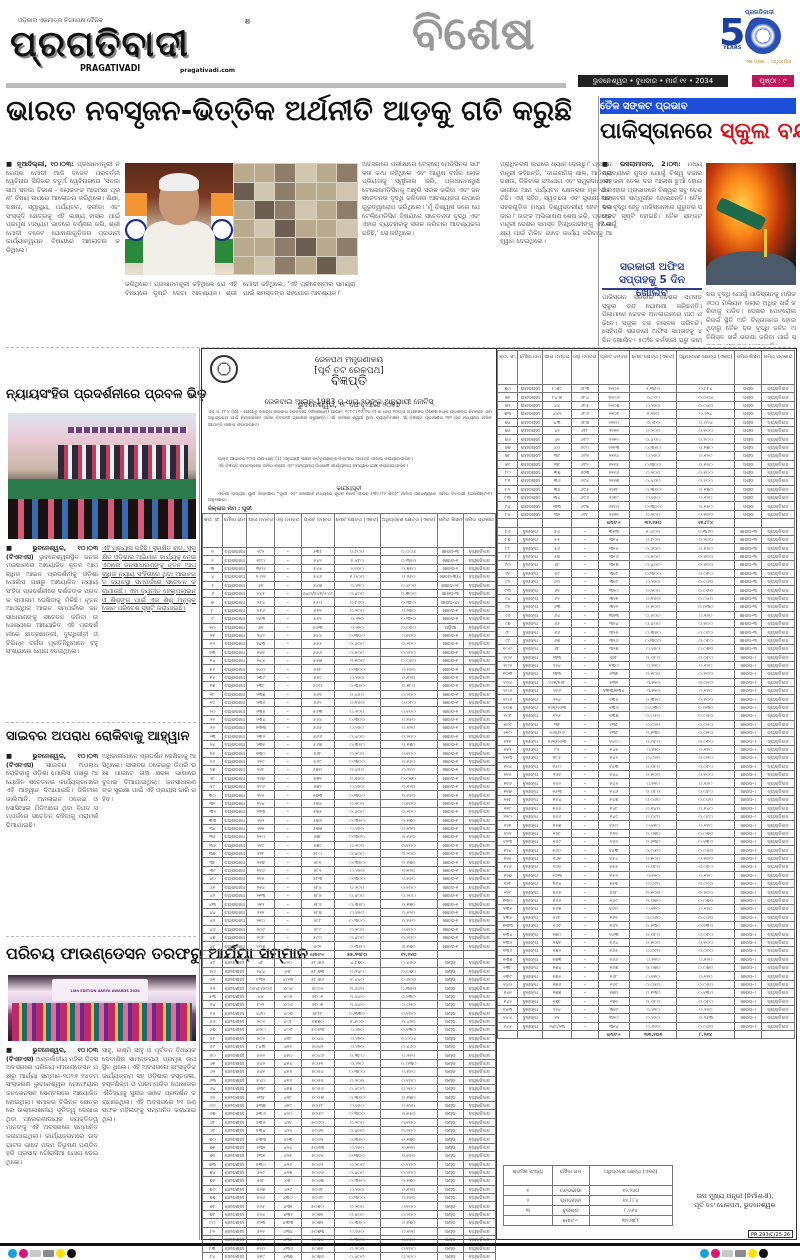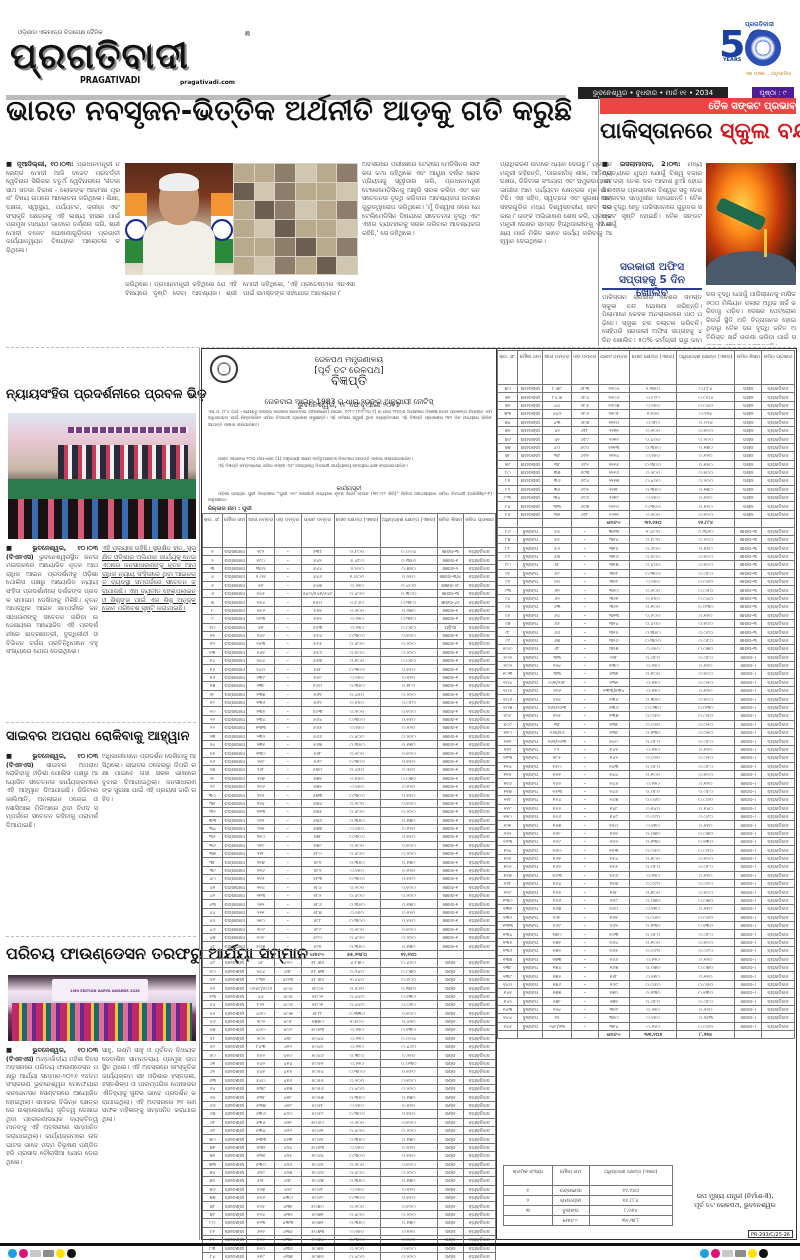--- a/index.html
+++ b/index.html
@@ -1,36 +1,36 @@
 <!DOCTYPE html>
 <html><head>
 <meta charset="utf-8">
 <style>
   * { box-sizing: border-box; margin: 0; padding: 0; }
   body { width: 800px; height: 1260px; background: #fff; font-family: "DejaVu Sans", sans-serif; color: #111; overflow: hidden; position: relative; }
-  .masthead { position: absolute; left: 0; top: 12px; width: 800px; height: 90px; }
+  .masthead { position: absolute; left: 0; top: 0; width: 800px; height: 90px; }
   .logo-tag { position: absolute; left: 18px; top: 16px; font-size: 6px; color: #333; }
   .logo { position: absolute; left: 10px; top: 22px; font-size: 36px; font-weight: bold; letter-spacing: 1px; color: #111; font-family: "DejaVu Serif", serif; text-shadow: 2px 2px 0 #888; }
   .logo-en { position: absolute; left: 80px; top: 64px; font-size: 8px; font-weight: bold; }
   .logo-url { position: absolute; left: 180px; top: 66px; font-size: 6px; font-weight: bold; }
   .logo-reg { position: absolute; left: 244px; top: 18px; font-size: 7px; }
   .section-title { position: absolute; left: 412px; top: 6px; font-size: 46px; font-weight: bold; color: #999; font-family: "DejaVu Sans", sans-serif; }
   .gray-bar { position: absolute; left: 6px; top: 83px; width: 560px; height: 5px; background: #bbb; }
   .date-box { position: absolute; left: 578px; top: 75px; width: 150px; height: 12px; background: #222; color: #fff; font-size: 7px; text-align: center; line-height: 12px; }
-  .page-box { position: absolute; left: 752px; top: 75px; width: 42px; height: 12px; background: #4c1d95; color: #fff; font-size: 7px; text-align: center; line-height: 12px; }
+  .page-box { position: absolute; left: 752px; top: 75px; width: 42px; height: 12px; background: #be185d; color: #fff; font-size: 7px; text-align: center; line-height: 12px; }
   .anniv { position: absolute; left: 715px; top: 8px; width: 80px; height: 60px; }
   .anniv-50 { position: absolute; left: 4px; top: 2px; font-size: 38px; font-weight: bold; color: #1a3fa0; font-family: "DejaVu Sans", sans-serif; }
   .anniv-seal { position: absolute; left: 30px; top: 10px; width: 36px; height: 36px; border-radius: 50%; border: 3px solid #2b4fb5; background: radial-gradient(circle, #fff 30%, #6b8be0 32%, #fff 45%, #2b4fb5 60%); }
   .anniv-label { position: absolute; left: 30px; top: 0; font-size: 6px; font-weight: bold; color: #1a3fa0; }
   .anniv-sub { position: absolute; left: 30px; top: 50px; font-size: 5px; color: #b36b00; }
   .anniv-years { position: absolute; left: 8px; top: 36px; font-size: 5px; font-weight: bold; color: #1a3fa0; }
 
   .headline-main { position: absolute; left: 6px; top: 94px; font-size: 28px; font-weight: bold; color: #111; white-space: nowrap; }
   .rule-v { position: absolute; width: 1px; background: #999; }
-  .side-kicker { position: absolute; left: 600px; top: 98px; width: 196px; height: 16px; background: #ef4444; color: #fff; font-size: 10px; text-align: right; line-height: 16px; font-weight: bold; }
+  .side-kicker { position: absolute; left: 600px; top: 98px; width: 196px; height: 16px; background: #1d4ed8; color: #fff; font-size: 10px; text-align: left; line-height: 16px; font-weight: bold; }
   .side-head { position: absolute; left: 600px; top: 118px; width: 196px; font-size: 22px; font-weight: bold; white-space: nowrap; }
   .side-head .red { color: #d6131a; }
 
   .col-text { position: absolute; font-size: 6.4px; line-height: 8.6px; color: #222; text-align: justify; overflow: hidden; }
   .col-text .dateline { font-weight: bold; }
   .fill { color: #444; word-break: break-all; }
 
   .photo { position: absolute; overflow: hidden; }
   .photo-modi { left: 125px; top: 163px; width: 108px; height: 112px; background: linear-gradient(180deg, #5a2a1a 0%, #7a3a22 30%, #c9b79c 60%, #e8e0d0 100%); }
   .photo-modi .face { position: absolute; left: 34px; top: 14px; width: 40px; height: 48px; border-radius: 45%; background: #c99a78; }
@@ -85,20 +85,21 @@
 </style>
 </head>
 <body>
 
 <header class="masthead">
   <div class="logo-tag">ଓଡ଼ିଶାର ଏକମାତ୍ର ନିରପେକ୍ଷ ଦୈନିକ</div>
   <div class="logo">ପ୍ରଗତିବାଦୀ</div>
   <div class="logo-reg">®</div>
   <div class="logo-en">PRAGATIVADI</div>
   <div class="logo-url">pragativadi.com</div>
+  <div class="section-title">ବିଶେଷ</div>
   <div class="gray-bar"></div>
   <div class="date-box">ଭୁବନେଶ୍ୱର • ବୁଧବାର • ମାର୍ଚ୍ଚ ୧୧ • 2034</div>
   <div class="page-box">ପୃଷ୍ଠା : ୯</div>
   <div class="anniv">
     <div class="anniv-50">50</div>
     <div class="anniv-seal"></div>
     <div class="anniv-label">ପ୍ରଗତିବାଦୀ</div>
     <div class="anniv-years">YEARS</div>
     <div class="anniv-sub">ଏକ ଦଶକ... ଅନୁଗାମିତା</div>
   </div>
@@ -153,21 +154,21 @@
     <span></span>
   <span></span>
     <span></span>
     <span></span>
     <span></span>
     <span></span>
     <span></span>
 </div>
 
 <div class="col-text" style="left:125px; top:280px; width:230px; height:64px; column-count:2; column-gap:6px;">
-  <span class="fill">କରିଥିଲେ। ପ୍ରଧାନମନ୍ତ୍ରୀ କହିଥିଲେ ଯେ ଏହି ବିଷୟରେ ଦୃଷ୍ଟି ଦେବା ଆବଶ୍ୟକ। ଶ୍ରୀ ମୋଦୀ କହିଥିଲେ, 'ଏହି ପ୍ରଚେଷ୍ଟାର ଏନଏସା ପାଇଁ ସମସ୍ତଙ୍କ ସହଯୋଗ ଆବଶ୍ୟକ।'</span>
+  <span class="fill">କରିଥିଲେ। ପ୍ରଧାନମନ୍ତ୍ରୀ କହିଥିଲେ ଯେ ଏହି ବିଷୟରେ ଦୃଷ୍ଟି ଦେବା ଆବଶ୍ୟକ। ଶ୍ରୀ ମୋଦୀ କହିଥିଲେ, 'ଏହି ପ୍ରଚେଷ୍ଟାର ସମୟରା ପାଇଁ ସମସ୍ତଙ୍କ ସହଯୋଗ ଆବଶ୍ୟକ।'</span>
 </div>
 
 <div class="col-text" style="left:362px; top:160px; width:118px; height:185px;">
   <span class="fill">ଅବସରରେ ପରୀକ୍ଷାରେ ଟେକ୍ନୋ ମେଡିସିନର ସଫଳତା କଥା କହିଥିଲେ ଏବଂ ଆୟୁଷ ବର୍ଷର ଲୋକ ପ୍ରିୟତାକୁ ସ୍ୱୀକାର କରି, ପ୍ରଧାନମନ୍ତ୍ରୀ ଟେଲେମେଡ଼ିସିନକୁ ଆହୁରି ସରଳ କରିବା ଏବଂ ଜନସଚେତନତା ବୃଦ୍ଧି କରିବାର ଆବଶ୍ୟକତା ଉପରେ ଗୁରୁତ୍ୱାରୋପ କରିଥିଲେ। 'ମୁଁ ବିଶ୍ୱାସ କରେ ଯେ ଟେଲିମେଡିସିନ ବିଷୟରେ ସଚେତନତା ବୃଦ୍ଧି ଏବଂ ଏହାର ବ୍ୟବହାରକୁ ସରଳ କରିବାର ଆବଶ୍ୟକତା ରହିଛି,' ସେ କହିଥିଲେ।</span>
 </div>
 <div class="col-text" style="left:484px; top:160px; width:112px; height:185px;margin-left:16px;">
   <span class="fill">ପ୍ରାଧିକରଣ ଉପରେ ଧ୍ୟାନ ଦେଉଛୁ।' ପ୍ରଧାନମନ୍ତ୍ରୀ କହିଛନ୍ତି, 'ଡାଇନାମିକ୍ ଶାଳ, ଆତିଥ୍ୟ ଦକ୍ଷତା, ଡିଜିଟାଲ ସଂଯୋଗ ଏବଂ ସମ୍ପ୍ରଦାୟ ସହଭାଗୀତା ଆମ ପର୍ଯ୍ୟଟନ କ୍ଷେତ୍ରର ମୂଳ ପାଲଟିଛି। ଏହା ସହିତ, ସ୍ୱଚ୍ଛତା ଏବଂ ସୁରକ୍ଷା ଆମ ସହରଗୁଡ଼ିକ ମଧ୍ୟ ବିଶ୍ୱସ୍ତରୀୟ ହେବା ଦରକାର।' ତାଙ୍କ ଅଭିଭାଷଣ ଶେଷ କରି, ପ୍ରଧାନମନ୍ତ୍ରୀ ଦେଶର ସମସ୍ତ ହିତାଧିକାରୀଙ୍କୁ ଏହି ଲକ୍ଷ୍ୟ ପାଇଁ ମିଳିତ ଭାବେ କାର୍ଯ୍ୟ କରିବାକୁ ଆହ୍ୱାନ ଦେଇଥିଲେ।</span>
 </div>
 
 <div class="rule-v" style="left:598px; top:96px; height:250px;"></div>

